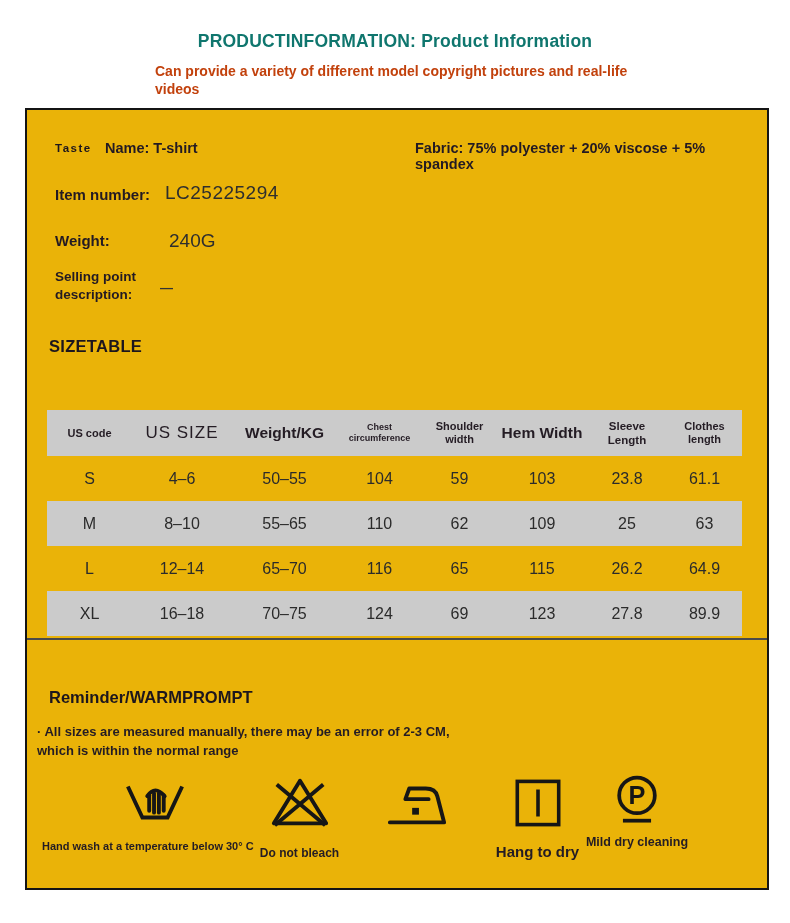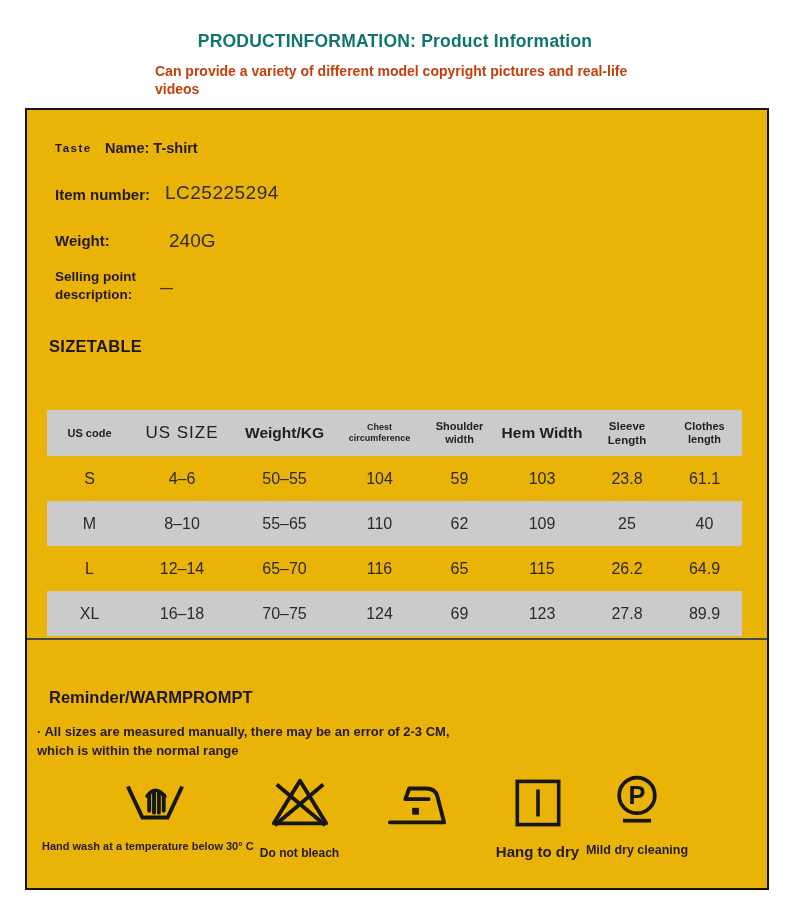--- a/index.html
+++ b/index.html
@@ -43,35 +43,36 @@
   .reminder-title{position:absolute;left:22px;top:578px;font-size:16.5px;font-weight:700;}
   .reminder-note{position:absolute;left:10px;top:612px;width:450px;
                  font-size:13px;font-weight:700;line-height:19px;color:#241c24;}
   .care-item{position:absolute;top:660px;display:flex;flex-direction:column;}
   .care-icon-wrap{display:flex;justify-content:center;align-items:flex-end;height:60px;}
   .care-label{margin-top:9px;font-weight:700;color:#241c24;}
   .ci-1{left:15px;width:225px;}  .ci-1 .care-label{font-size:11px;line-height:14px;text-align:left;}
   .ci-2{left:215px;width:115px;} .ci-2 .care-label{font-size:12px;text-align:center;margin-top:16px;}
   .ci-3{left:315px;width:150px;} .ci-3 .care-label{font-size:10.5px;line-height:13px;text-align:center;}
   .ci-4{left:458px;width:105px;} .ci-4 .care-label{font-size:15px;text-align:center;margin-top:13px;}
-  .ci-5{left:545px;width:130px;} .ci-5 .care-label{font-size:12.5px;text-align:center;margin-top:13px;}
+  .ci-5{left:545px;width:130px;} .ci-5 .care-label{font-size:12.5px;text-align:center;margin-top:5px;}
   .cicon{stroke:#161616;fill:none;stroke-width:4;}
 </style>
 </head>
 <body>
 
 <div class="page">
 
   <div class="title">PRODUCTINFORMATION: Product Information</div>
   <div class="subtitle">Can provide a variety of different model copyright pictures and real-life videos</div>
 
   <div class="box">
 
     <span class="taste">Taste</span>
     <span class="name info-label">Name: T-shirt</span>
+    <span class="fabric info-label">Fabric: 75% polyester + 20% viscose + 5% spandex</span>
 
     <span class="item-label info-label">Item number:</span>
     <span class="item-value">LC25225294</span>
 
     <span class="weight-label info-label">Weight:</span>
     <span class="weight-value">240G</span>
 
     <span class="selling-label info-label">Selling point description:</span>
     <span class="selling-value">—</span>
 
@@ -112,21 +113,21 @@
           <td>61.1</td>
         </tr>
         <tr>
           <td>M</td>
           <td>8–10</td>
           <td>55–65</td>
           <td>110</td>
           <td>62</td>
           <td>109</td>
           <td>25</td>
-          <td>40</td>
+          <td>63</td>
         </tr>
         <tr>
           <td>L</td>
           <td>12–14</td>
           <td>65–70</td>
           <td>116</td>
           <td>65</td>
           <td>115</td>
           <td>26.2</td>
           <td>64.9</td>

